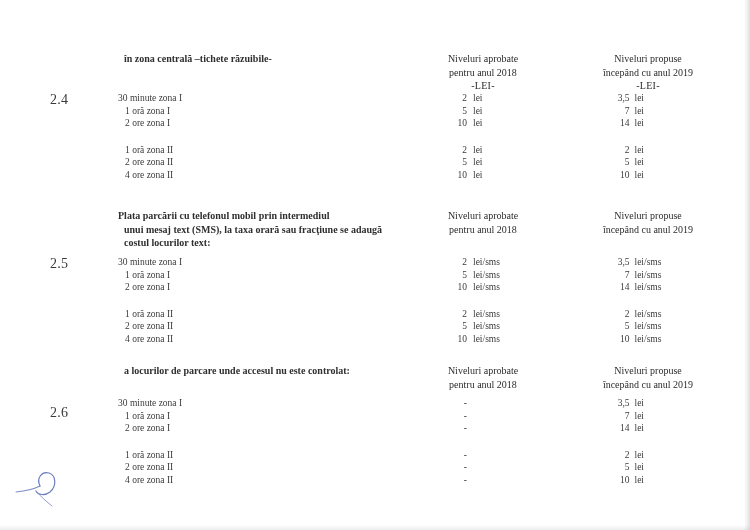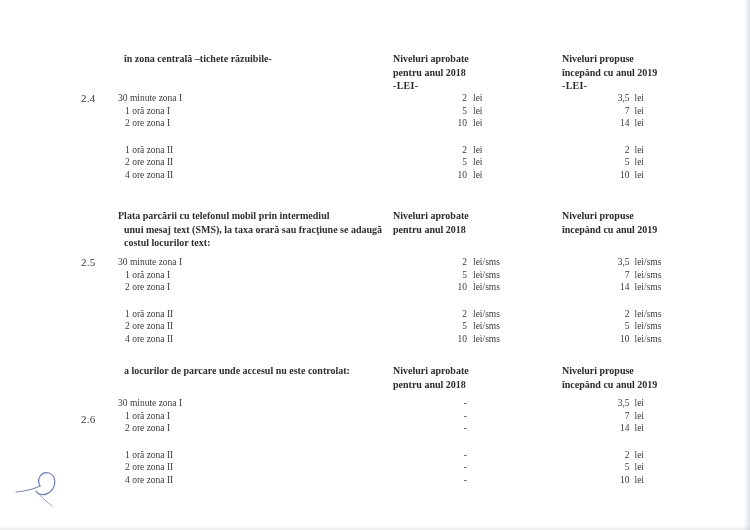--- a/index.html
+++ b/index.html
@@ -40,24 +40,23 @@
   
   .block {
     position: absolute;
     left: 0;
     width: 750px;
   }
   .col-num {
     position: absolute;
     left: 50px;
     width: 44px;
-    font-size: 11px;
+    font-size: 14px;
     color: #3a3a3a;
     letter-spacing: .2px;
-    margin-left: 31px;
   }
   .col-desc {
     position: absolute;
     left: 118px;
     width: 275px;
   }
   .col-approved {
     position: absolute;
     left: 393px;
     width: 180px;
@@ -73,23 +72,23 @@
     line-height: 13.5px;
     color: #2f2f2f;
     font-weight: bold;
     white-space: nowrap;
   }
   .desc-line.indent { padding-left: 6px; }
 
   .hdr-line {
     font-size: 10px;
     line-height: 13.5px;
-    font-weight: bold;
+    font-weight: normal;
     color: #2b2b2b;
-    text-align: left;
+    text-align: center;
     white-space: nowrap;
   }
   .hdr-line.lei { letter-spacing: .3px; }
 
   .row-label {
     font-size: 9.5px;
     line-height: 12.6px;
     color: #3a3a3a;
     white-space: nowrap;
   }
@@ -299,21 +298,21 @@
             <span class="num">5</span>
             <span class="unit">lei/sms</span>
           </div>
           <div class="val val-proposed">
             <span class="num">10</span>
             <span class="unit">lei/sms</span>
           </div>
         </div>
       </div>
       <div class="block" style="top: 364px;">
-        <div class="col-num" style="top: 49px;">2.6</div>
+        <div class="col-num" style="top: 41px;">2.6</div>
         <div class="col-desc" style="top: 0px;">
           <div class="desc-line indent">a locurilor de parcare unde accesul nu este controlat:</div>
         </div>
         <div class="col-approved" style="top: 0px;">
           <div class="hdr-line">Niveluri aprobate</div>
           <div class="hdr-line">pentru anul 2018</div>
         </div>
         <div class="col-proposed" style="top: 0px;">
           <div class="hdr-line">Niveluri propuse</div>
           <div class="hdr-line">începând cu anul 2019</div>

